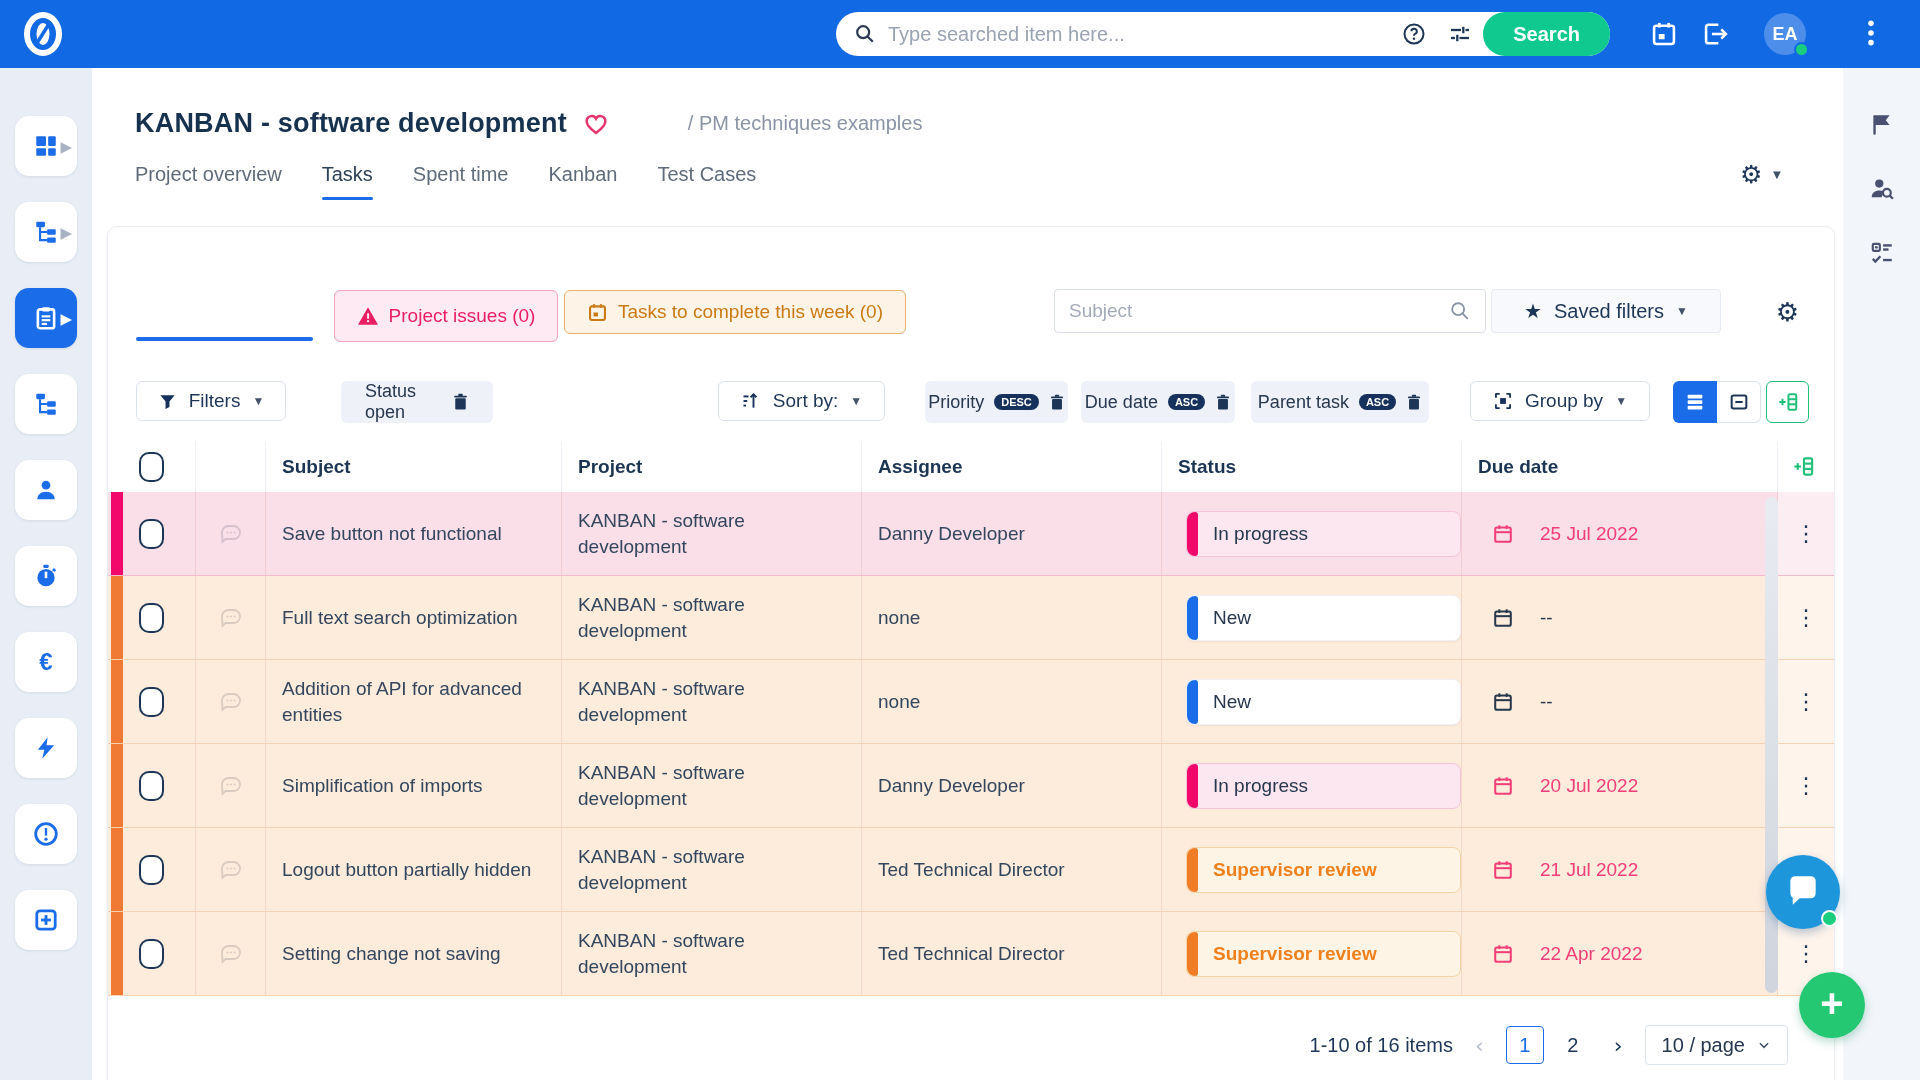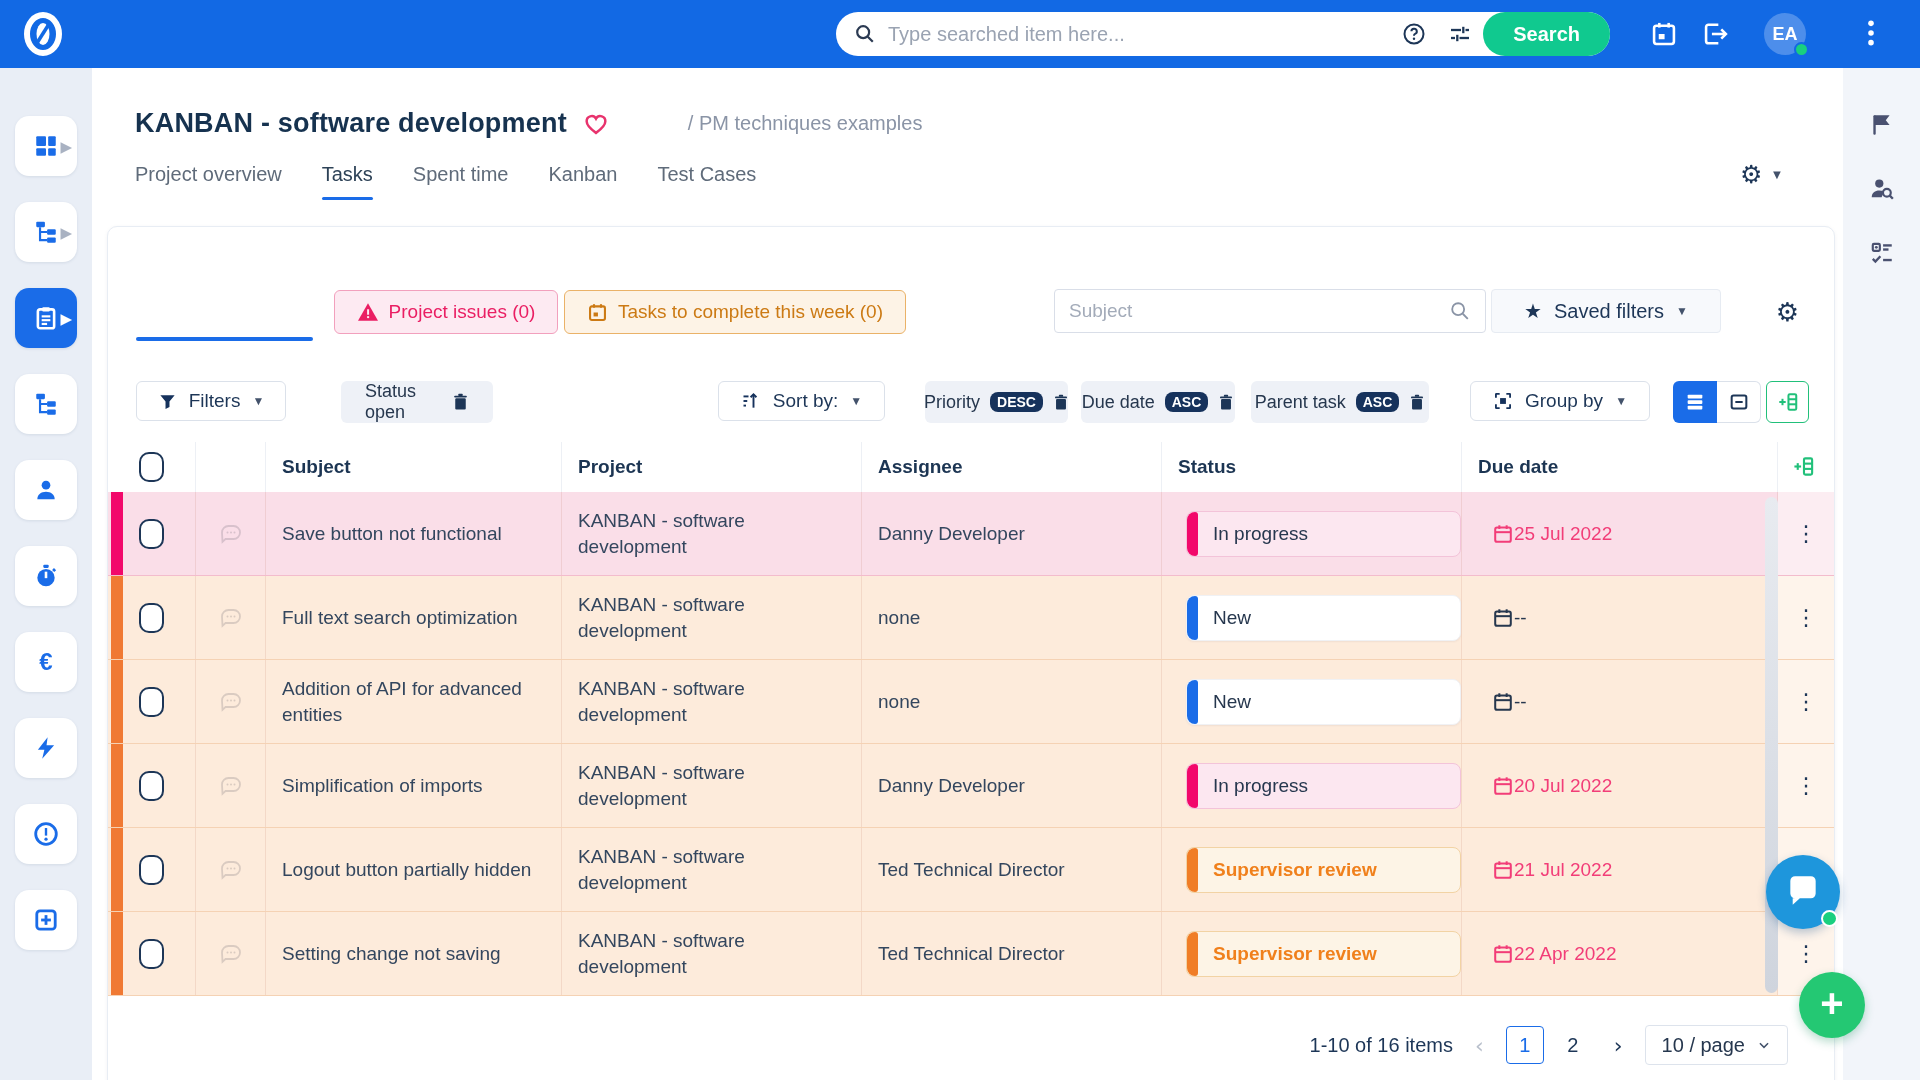--- a/index.html
+++ b/index.html
@@ -67,21 +67,21 @@
     border:1px solid #e8edf4; border-radius:10px 10px 0 0; box-shadow:0 1px 4px rgba(16,42,82,.05); }
 
   
   .ftab { position:absolute; top:59px; height:52px; display:flex; align-items:center; justify-content:center;
     gap:10px; font-size:19px; cursor:pointer; }
   .ftab-default { left:28px; width:177px; background:#f7f9fc; border-radius:8px 8px 0 0;
     color:#16325c; font-weight:bold; }
   .ftab-underline { position:absolute; left:28px; top:110px; width:177px; height:4px; background:#1a6ce8; border-radius:2px; }
   .badge { background:#16325c; color:#fff; font-size:12px; font-weight:bold; border-radius:9px;
     padding:3px 8px 2px; letter-spacing:.5px; }
-  .ftab-pink { left:226px; width:224px; height:44px; top:63px; background:#fdeaf2; border:1px solid #f2a0bd;
+  .ftab-pink { left:226px; width:224px; height:52px; top:63px; background:#fdeaf2; border:1px solid #f2a0bd;
     border-radius:6px; color:#ea1e63; }
   .ftab-orange { left:456px; width:342px; height:44px; top:63px; background:#fdf3e6; border:1px solid #eab268;
     border-radius:6px; color:#cc7a14; }
 
   .subject-input { position:absolute; left:946px; top:62px; width:432px; height:44px; border:1px solid #d9dee8;
     border-radius:4px; display:flex; align-items:center; padding:0 14px; background:#fff; }
   .subject-input input { border:none; outline:none; flex:1; font-size:19px; color:#33465e;
     font-family:"Liberation Sans",sans-serif; }
   .subject-input input::placeholder { color:#a3abb9; }
   .subject-input .mag { color:#8a94a6; }
@@ -93,21 +93,21 @@
   .card-gear { position:absolute; left:1658px; top:64px; width:43px; height:42px; display:flex;
     align-items:center; justify-content:center; color:#1d3657; font-size:26px; cursor:pointer; }
 
   
   .tbtn { position:absolute; top:154px; height:40px; border:1px solid #dbe1ea; border-radius:6px;
     background:#fff; display:flex; align-items:center; justify-content:center; gap:12px;
     color:#1d3657; font-size:19px; cursor:pointer; }
   .chip { position:absolute; top:154px; height:42px; background:#eef1f7; border-radius:6px;
     display:flex; align-items:center; justify-content:center; gap:10px; color:#26374e;
     font-size:18px; cursor:pointer; padding:0 24px; }
-  .chip .dirbadge { background:#16325c; color:#fff; font-size:14px; font-weight:bold;
+  .chip .dirbadge { background:#16325c; color:#fff; font-size:11px; font-weight:bold;
     border-radius:8px; padding:2px 7px; }
   .chip .trash { color:#1d3657; cursor:pointer; }
   .viewgroup { position:absolute; left:1565px; top:154px; height:42px; display:flex; }
   .vbtn { width:44px; height:42px; display:flex; align-items:center; justify-content:center; cursor:pointer; }
   .vbtn-active { background:#1a6ce8; border-radius:6px 0 0 6px; color:#fff; }
   .vbtn-plain { background:#fff; border:1px solid #dbe1ea; border-left:none; border-radius:0 6px 6px 0; color:#1d3657; }
   .addcol-btn { position:absolute; left:1658px; top:154px; width:43px; height:42px; border:1.5px solid #21c07a;
     border-radius:6px; background:#fff; display:flex; align-items:center; justify-content:center;
     color:#21c07a; cursor:pointer; }
 
@@ -139,21 +139,21 @@
   .status-pill { position:relative; margin-left:8px; width:276px; height:46px; border-radius:8px;
     display:flex; align-items:center; padding-left:26px; font-size:19px; cursor:pointer; }
   .pill-bar { position:absolute; left:0; top:0; bottom:0; width:11px; border-radius:8px 3px 3px 8px; }
   .st-in-progress { background:#fce7f0; border:1px solid #f3c3d9; color:#26374e; }
   .st-in-progress .pill-bar { background:#f2086b; }
   .st-new { background:#ffffff; border:1px solid #f0f1f4; color:#26374e; box-shadow:0 1px 2px rgba(40,40,60,.06); }
   .st-new .pill-bar { background:#1a6ce8; }
   .st-supervisor { background:#fdf4e6; border:1px solid #f2d3a4; color:#f0801c; font-weight:bold; }
   .st-supervisor .pill-bar { background:#f07d26; }
 
-  .c-due { padding-left:30px; }
+  .c-due { gap:26px; padding-left:30px; }
   .due-pink { color:#f23d78; }
   .due-none { color:#26374e; }
   .table-scrollbar { position:absolute; left:1657px; top:270px; width:13px; height:496px;
     background:linear-gradient(to bottom,#e8ebf0,#cfd4dd); border-radius:7px; }
   .addcol-head { position:absolute; left:1684px; top:228px; color:#21c07a; cursor:pointer; }
 
   
   .pagination { position:absolute; left:0; top:796px; width:1680px; height:44px; display:flex;
     align-items:center; justify-content:flex-end; gap:22px; color:#1d3657; font-size:20px; }
   .pg-chev { font-size:22px; cursor:pointer; color:#1d3657; font-family:"DejaVu Sans",sans-serif; }

